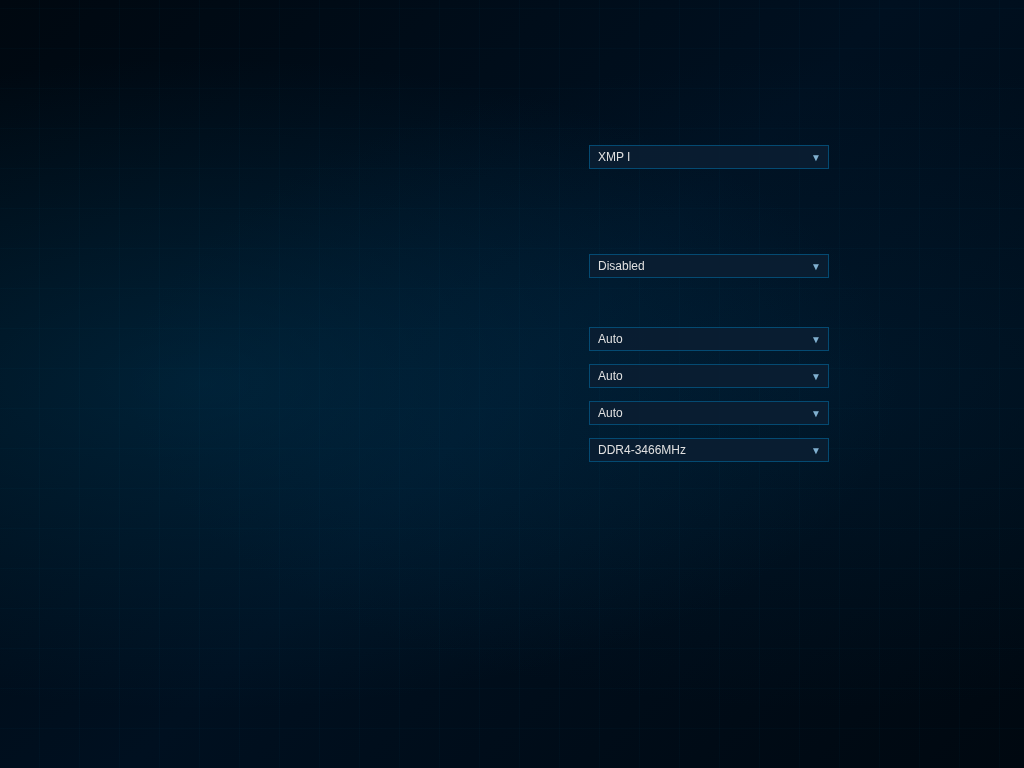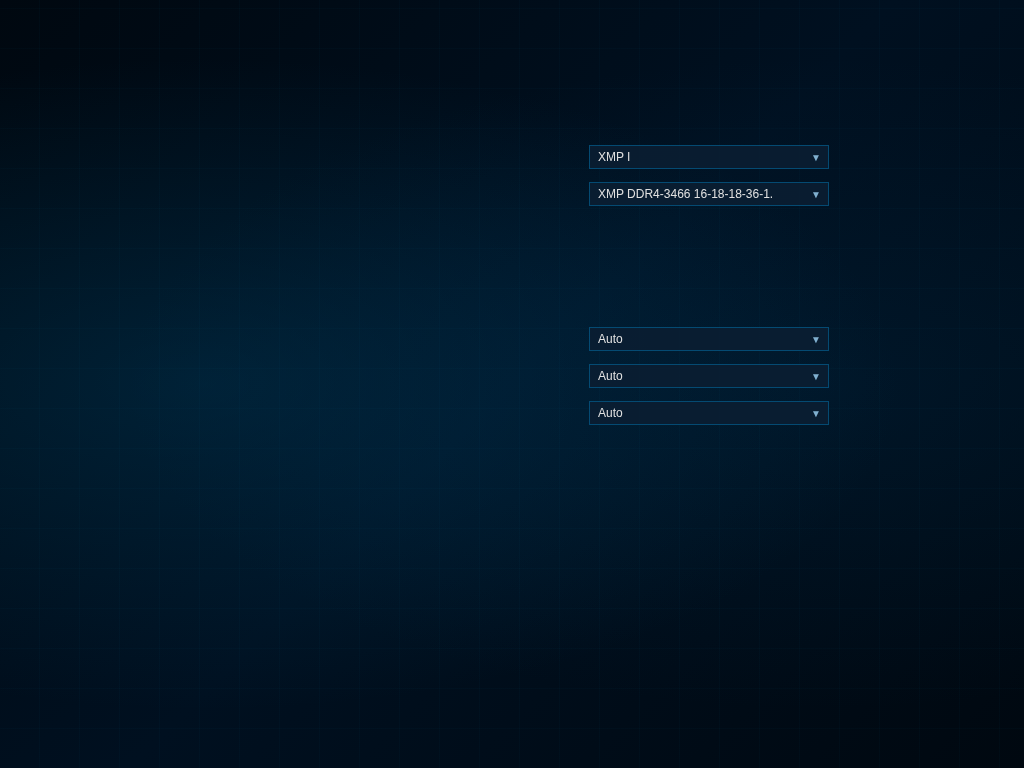--- a/index.html
+++ b/index.html
@@ -501,34 +501,34 @@
               <option>Auto</option>
               <option>Manual</option>
               <option selected="">XMP I</option>
               <option>XMP II</option>
             </select>
           </div>
         </div>
 
         <div class="setting-row">
           <span class="setting-label indent">XMP</span>
+        </div>
+
+        <div class="setting-row">
+          <span class="setting-label">Intel(R) Adaptive Boost Technology</span>
+        </div>
+
+        <div class="setting-row">
+          <span class="setting-label">ASUS Performance Enhancement 2.0</span>
           <div class="select-wrapper">
             <select class="select-box">
-              <option selected="">XMP DDR4-3466 16-18-18-36-1.</option>
-              <option>XMP DDR4-3466 Profile 2</option>
+              <option>Enabled</option>
+              <option selected="">Disabled</option>
             </select>
           </div>
-        </div>
-
-        <div class="setting-row">
-          <span class="setting-label">Intel(R) Adaptive Boost Technology</span>
-        </div>
-
-        <div class="setting-row">
-          <span class="setting-label">ASUS Performance Enhancement 2.0</span>
         </div>
 
         <div class="setting-row section-header">
           <span class="setting-label section">
             <span class="arrow-indicator">▶</span>
             <span>AVX Related Controls</span>
           </span>
         </div>
 
         <div class="setting-row">
@@ -559,20 +559,28 @@
             <select class="select-box">
               <option selected="">Auto</option>
               <option>1:1</option>
               <option>1:2</option>
             </select>
           </div>
         </div>
 
         <div class="setting-row">
           <span class="setting-label">DRAM Frequency</span>
+          <div class="select-wrapper">
+            <select class="select-box">
+              <option>Auto</option>
+              <option>DDR4-3200MHz</option>
+              <option selected="">DDR4-3466MHz</option>
+              <option>DDR4-3600MHz</option>
+            </select>
+          </div>
         </div>
 
       </div>
 
       <div class="info-box">
         <div class="info-box-header">
           <div class="info-icon">i</div>
           <div class="info-text">
             <span>[XMP I]:  Load the DIMM's default XMP memory timings (CL, TRCD, TRP, TRAS) with BCLK frequency and other memory parameters optimized by Asus.</span><br>
             <span>[XMP II]:  Load the DIMM's complete default XMP profile.</span>

